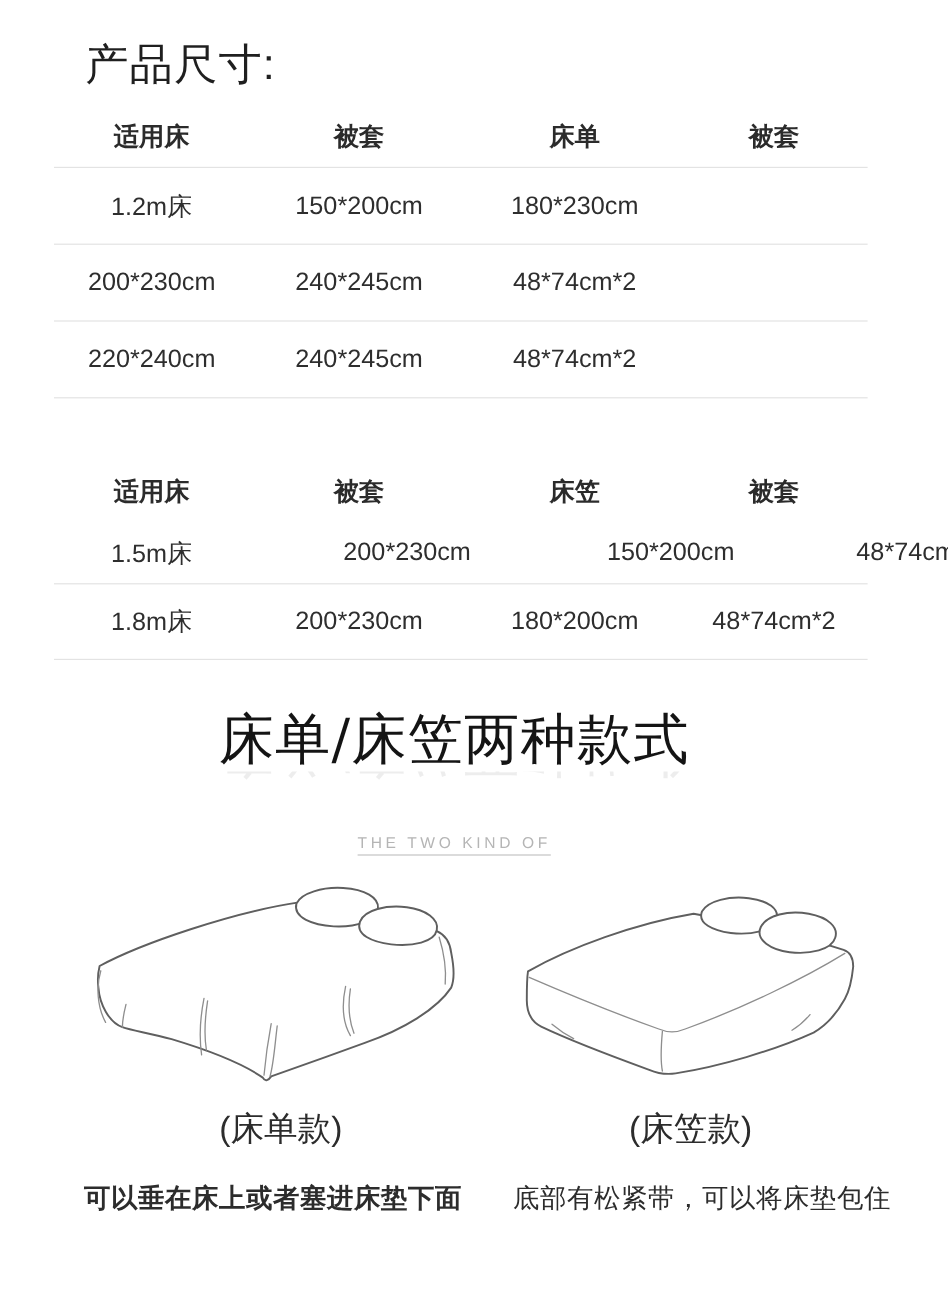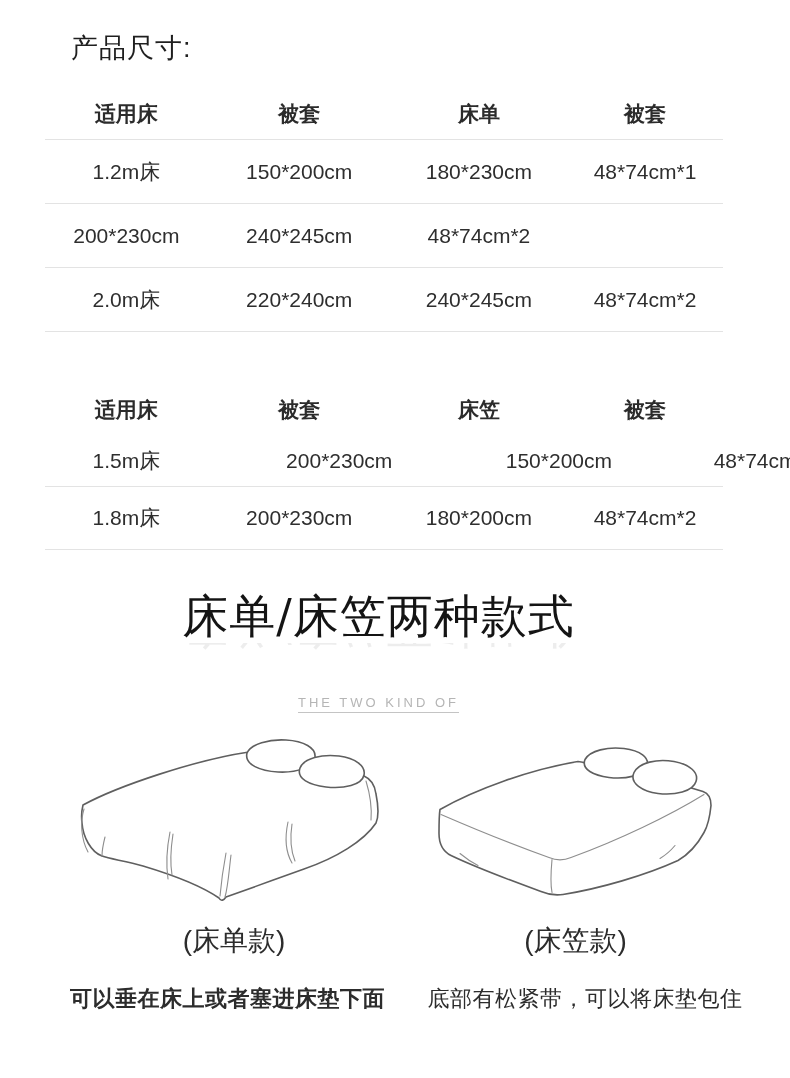--- a/index.html
+++ b/index.html
@@ -6,21 +6,21 @@
   html, body { background: #ffffff; }
   body {
     width: 790px; height: 1078px;
     position: relative;
     font-family: "Liberation Sans", "DejaVu Sans", sans-serif;
     color: #2e2e2e;
     overflow: hidden;
   }
   .page-title {
     position: absolute; left: 71px; top: 30px;
-    font-size: 27px; font-weight: 500; letter-spacing: 1px;
+    font-size: 36px; font-weight: 500; letter-spacing: 1px;
     color: #1f1f1f;
   }
   
   .size-table {
     position: absolute; left: 45px; width: 678px;
   }
   .size-table .t-row {
     display: grid;
     grid-template-columns: 24% 27% 26% 23%;
     align-items: center;
@@ -97,29 +97,27 @@
   <div class="t-row t-head divided">
     <div class="t-cell">适用床</div>
     <div class="t-cell">被套</div>
     <div class="t-cell">床单</div>
     <div class="t-cell">被套</div>
   </div>
   <div class="t-row t-body-row divided">
     <div class="t-cell">1.2m床</div>
     <div class="t-cell">150*200cm</div>
     <div class="t-cell">180*230cm</div>
-    <div class="t-cell">48*74cm*1</div>
   </div>
   <div class="t-row t-body-row divided">
     <div class="t-cell">200*230cm</div>
     <div class="t-cell">240*245cm</div>
     <div class="t-cell">48*74cm*2</div>
   </div>
   <div class="t-row t-body-row divided">
-    <div class="t-cell">2.0m床</div>
     <div class="t-cell">220*240cm</div>
     <div class="t-cell">240*245cm</div>
     <div class="t-cell">48*74cm*2</div>
   </div>
 </section>
 
 <section class="size-table" id="table2">
   <div class="t-row t-head">
     <div class="t-cell">适用床</div>
     <div class="t-cell">被套</div>

